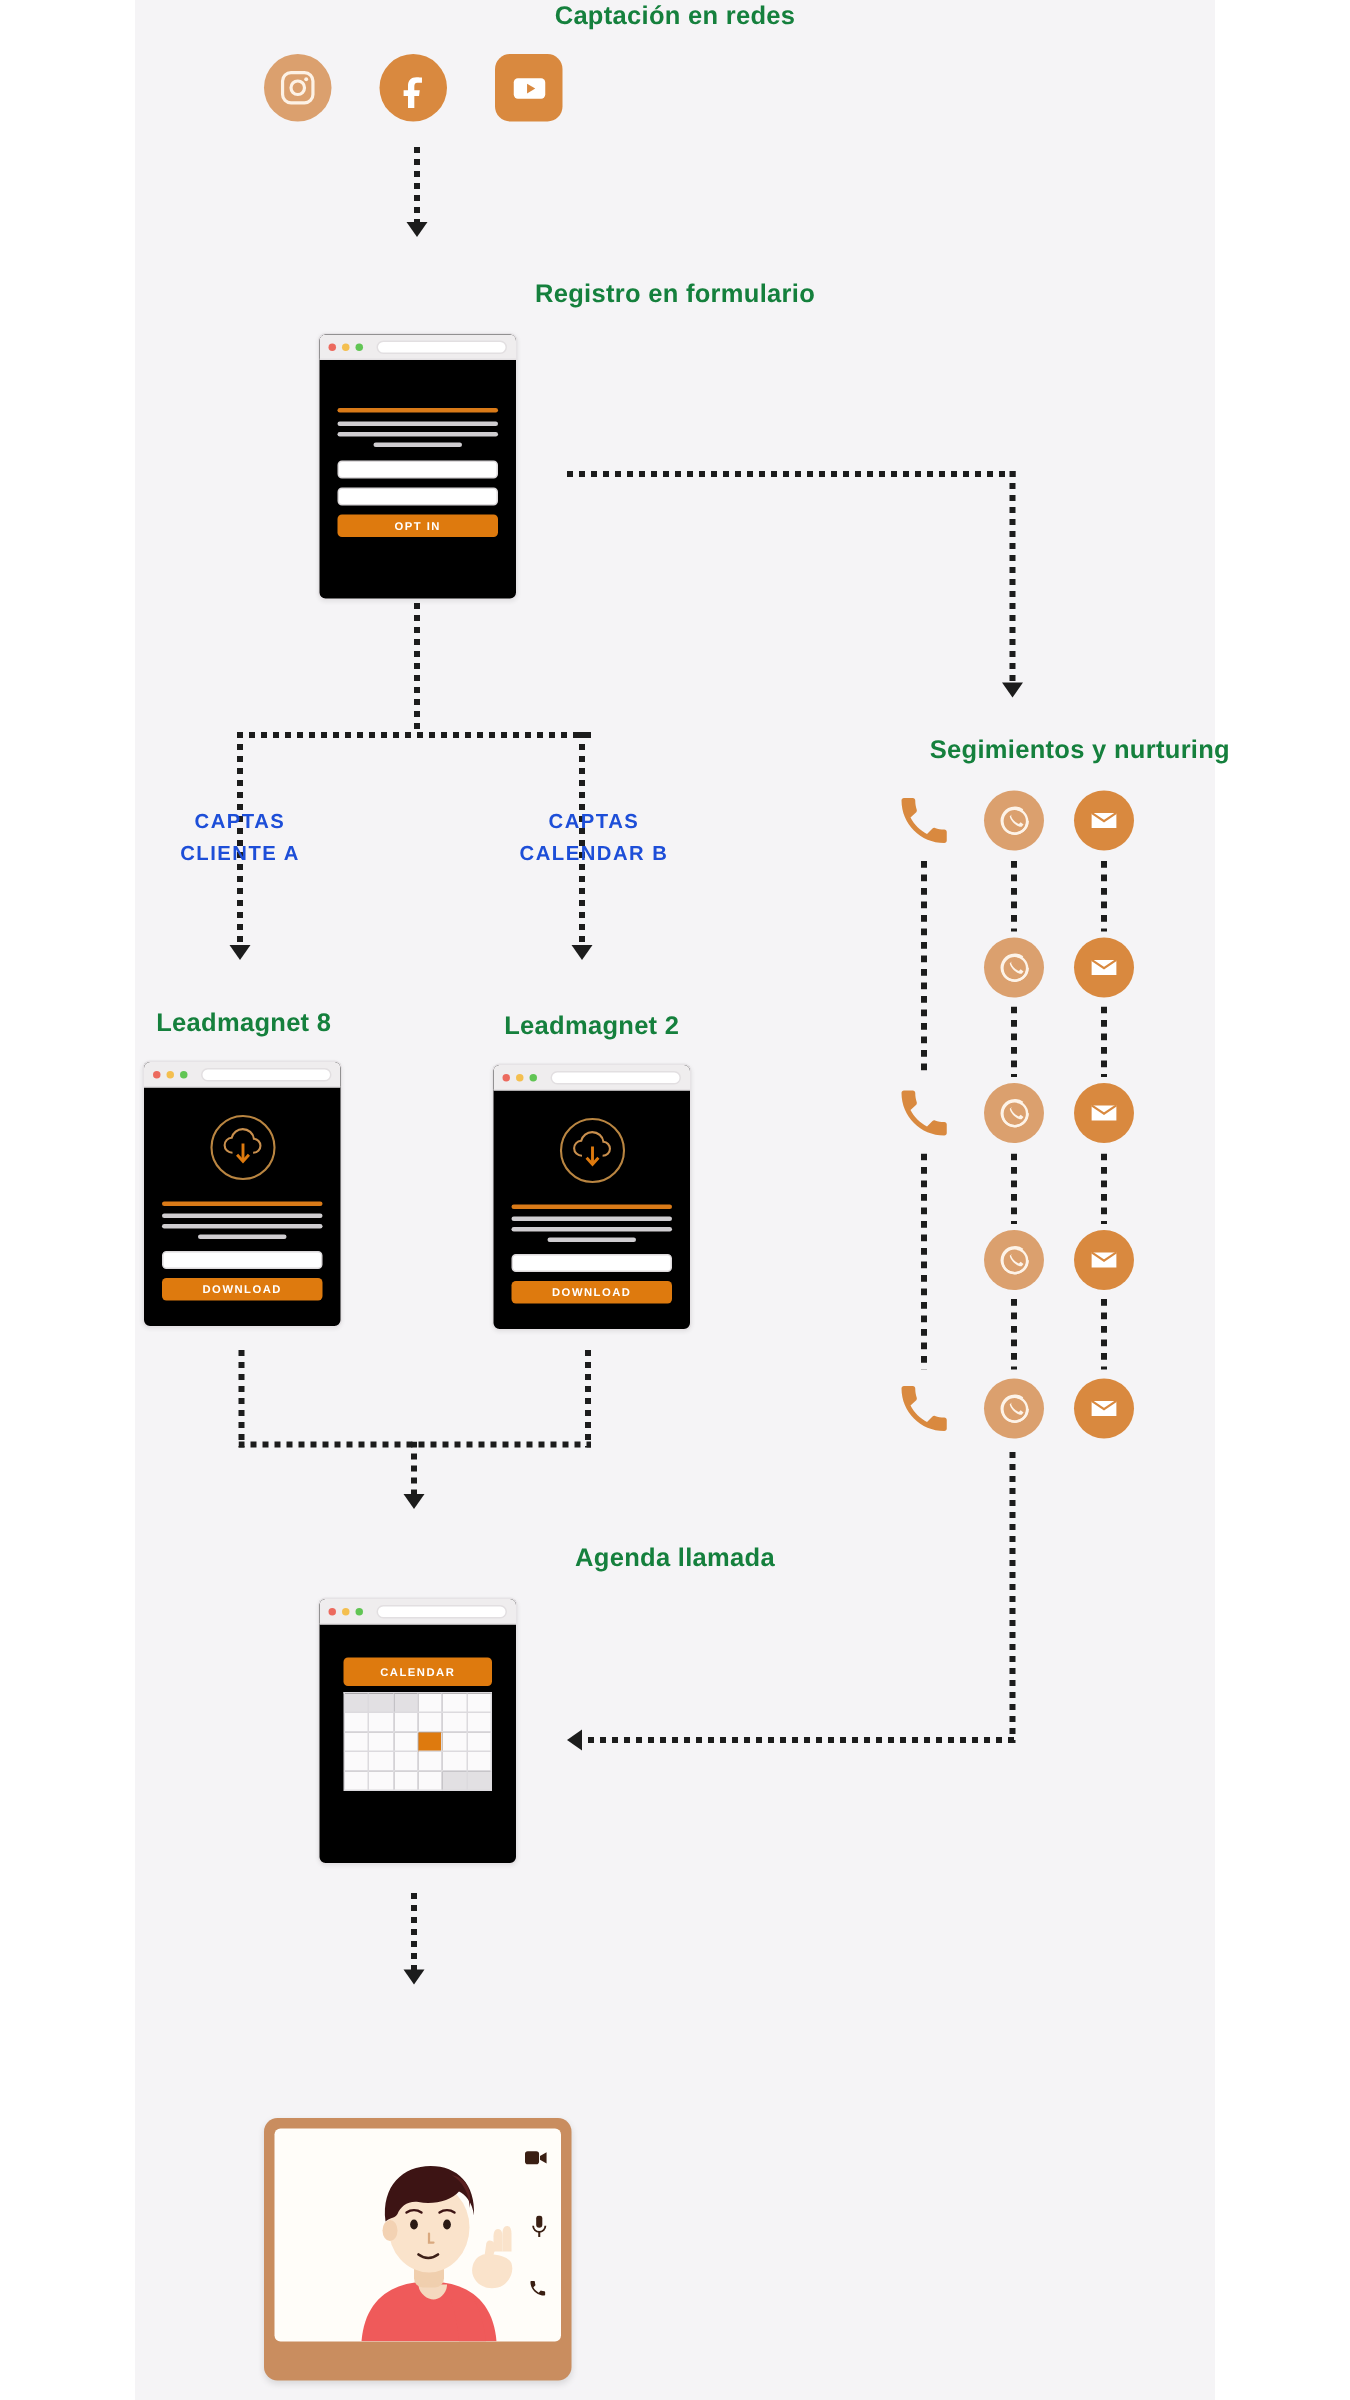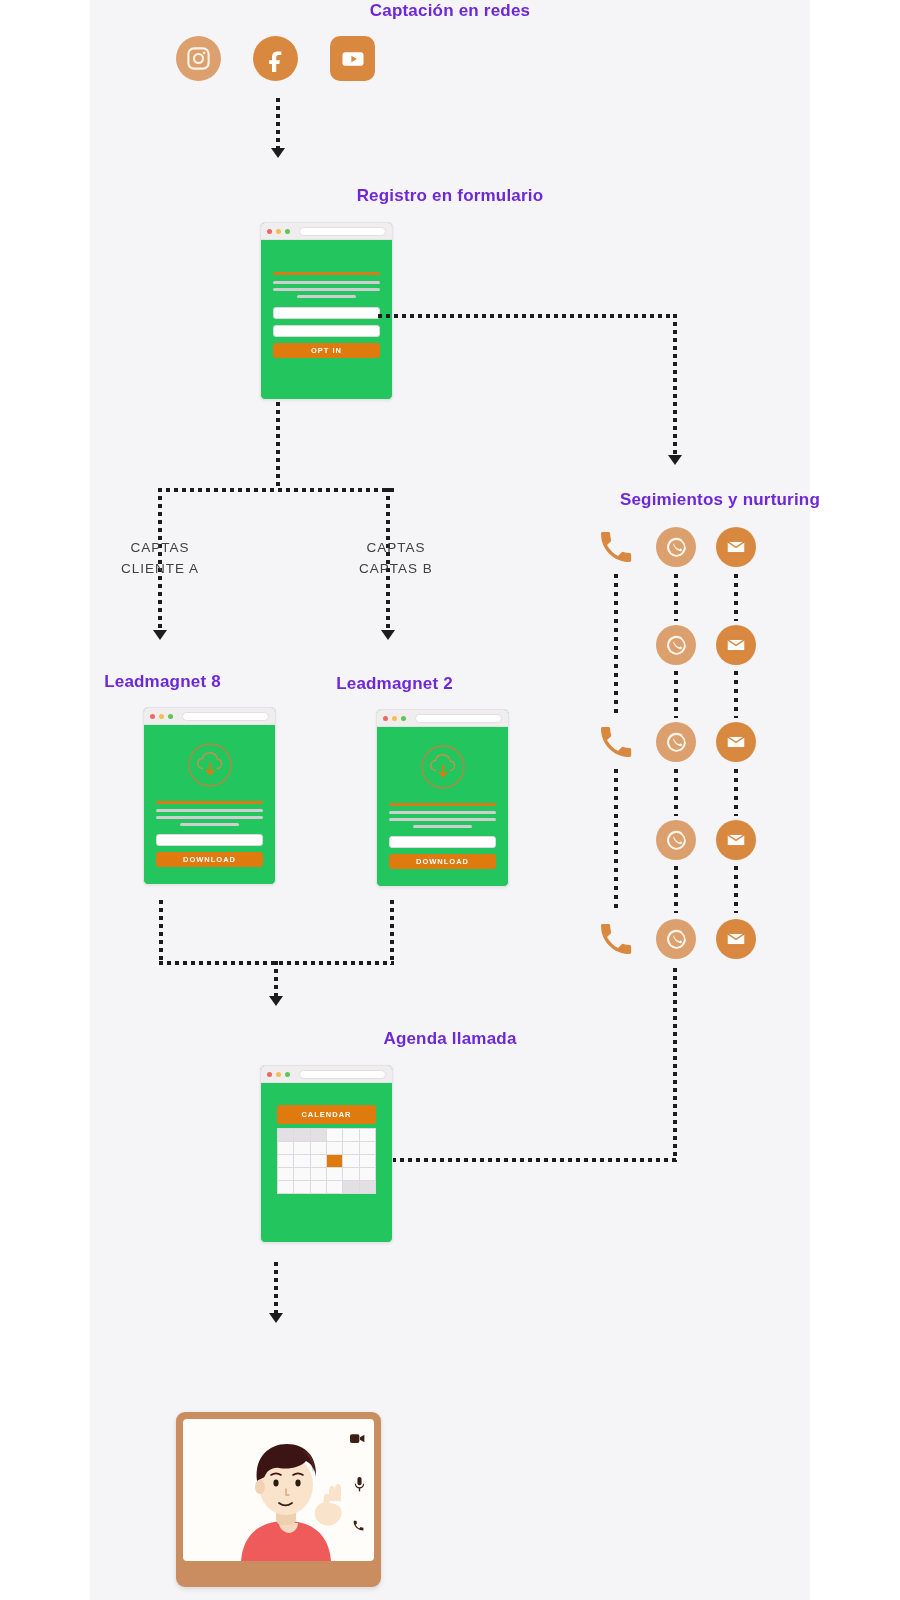--- a/index.html
+++ b/index.html
@@ -13,53 +13,52 @@
     position: absolute;
     left: 90px; top: 0;
     width: 720px; height: 1600px;
     background: #f5f4f6;
   }
   .stage { position: absolute; left: 0; top: 0; width: 900px; height: 1600px; }
 
   .heading {
     position: absolute;
     text-align: center;
-    color: #6d28d9;
+    color: #15803d;
     font-weight: bold;
     font-size: 17px;
     letter-spacing: 0.2px;
     line-height: 1.35;
   }
   .branch-label {
     position: absolute;
     text-align: center;
-    color: #404040;
-    font-weight: normal;
+    color: #1d4ed8;
+    font-weight: bold;
     font-size: 13.5px;
     letter-spacing: 1px;
     line-height: 1.55;
     z-index: 6;
   }
 
   
   .social-row { position: absolute; display: flex; gap: 32px; align-items: center; }
   .ic { width: 45px; height: 45px; display: flex; align-items: center; justify-content: center; }
   .ic-ig { border-radius: 50%; background: #dba06e; }
   .ic-fb { border-radius: 50%; background: #d9893f; }
   .ic-yt { border-radius: 10px; background: #d9893f; }
 
   
   .browser {
     position: absolute;
-    background: #22c55e;
+    background: #000000;
     border: 1px solid #e6e3e6;
     border-radius: 5px;
     box-shadow: 0 1px 3px rgba(0,0,0,.07);
     overflow: hidden;
-    margin-left: 48px;
   }
   .bar {
     height: 17px; background: #efedee;
     display: flex; align-items: center; gap: 4px;
     padding: 0 6px;
     border-bottom: 1px solid #e4e1e3;
   }
   .dot { width: 5px; height: 5px; border-radius: 50%; }
   .d-r { background: #ec6a5e; } .d-y { background: #f4bf4f; } .d-g { background: #61c554; }
   .urlbar { flex: 1; height: 9px; background: #fff; border-radius: 5px; margin-left: 5px; border: 1px solid #e2dfe1; }
@@ -163,21 +162,21 @@
   <div class="dv" style="left:386px; top:488px; height:145px;"></div>
   <div class="arrow-d" style="left:153px; top:630px;"></div>
   <div class="arrow-d" style="left:381px; top:630px;"></div>
 
   <div class="branch-label" style="left:90px; top:538px; width:140px;">
     <div>CAPTAS</div>
     <div>CLIENTE A</div>
   </div>
   <div class="branch-label" style="left:326px; top:538px; width:140px;">
     <div>CAPTAS</div>
-    <div>CAPTAS B</div>
+    <div>CALENDAR B</div>
   </div>
 
   <div class="heading" style="left:90px; top:671px; width:145px;">Leadmagnet 8</div>
   <div class="heading" style="left:322px; top:673px; width:145px;text-align:center;">Leadmagnet 2</div>
 
   <div class="browser" style="left:95px; top:707px; width:133px; height:178px;">
     <div class="bar">
       <span class="dot d-r"></span>
       <span class="dot d-y"></span>
       <span class="dot d-g"></span>

